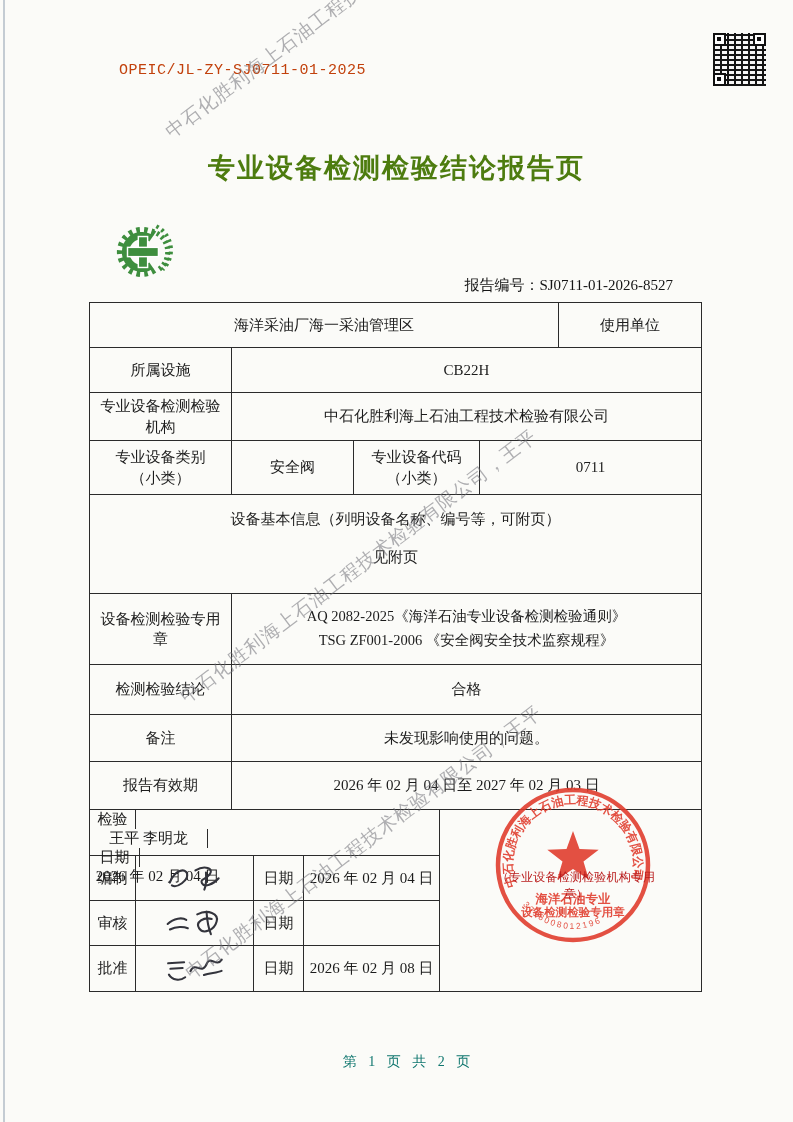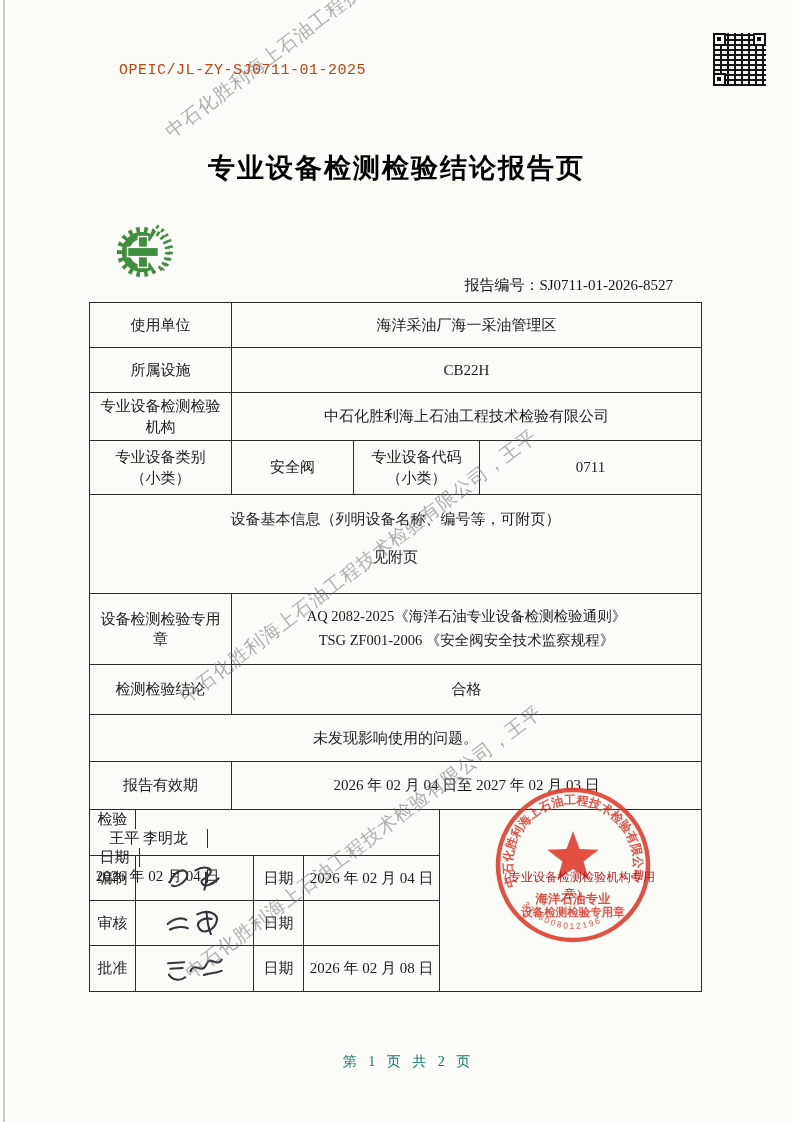--- a/index.html
+++ b/index.html
@@ -11,21 +11,21 @@
   .doc-code{position:absolute;left:119px;top:62px;font-family:"Liberation Mono","DejaVu Sans Mono",monospace;
             font-size:15px;letter-spacing:.5px;color:#c2410c;}
   .qr{position:absolute;left:713px;top:33px;width:53px;height:53px;
       background-image:
         repeating-linear-gradient(0deg,#151515 0 2px,transparent 2px 5px),
         repeating-linear-gradient(90deg,#151515 0 2px,#f6f6f6 2px 7px);}
   .qr .finder{position:absolute;width:13px;height:13px;background:#fff;border:2.5px solid #111;box-sizing:border-box;}
   .qr .finder:after{content:"";position:absolute;left:2px;top:2px;width:4px;height:4px;background:#111;}
   .qr .f-tl{left:0;top:0;} .qr .f-tr{right:0;top:0;} .qr .f-bl{left:0;bottom:0;}
   .title{position:absolute;left:0;top:150px;width:100%;text-align:center;font-size:27px;font-weight:700;
-         letter-spacing:2px;font-family:"Liberation Sans","DejaVu Sans",sans-serif;color:#000000;}
+         letter-spacing:2px;font-family:"Liberation Sans","DejaVu Sans",sans-serif;color:#4d7c0f;}
   .logo{position:absolute;left:111px;top:219px;}
   .report-no{position:absolute;right:120px;top:276px;font-size:15px;color:#151515;}
 
   
   .wm{position:absolute;white-space:nowrap;font-size:19px;color:rgba(112,112,118,.55);
       letter-spacing:1px;transform-origin:0 50%;transform:rotate(-37deg);pointer-events:none;z-index:5;
       font-family:"Liberation Sans","DejaVu Sans",sans-serif;}
   .wm1{left:168px;top:121px;} .wm2{left:183px;top:686px;} .wm3{left:188px;top:962px;}
 
   
@@ -91,22 +91,22 @@
     <span>报告编号：</span><span>SJ0711-01-2026-8527</span>
   </div>
 
   <div class="wm wm1">中石化胜利海上石油工程技术检验有限公司，王平</div>
   <div class="wm wm2">中石化胜利海上石油工程技术检验有限公司，王平</div>
   <div class="wm wm3">中石化胜利海上石油工程技术检验有限公司，王平</div>
 
   <div class="tbl">
 
     <div class="row">
+      <div class="cell w-val h44">海洋采油厂海一采油管理区</div>
       <div class="cell w-label h44">使用单位</div>
-      <div class="cell w-val h44">海洋采油厂海一采油管理区</div>
     </div>
 
     <div class="row">
       <div class="cell w-label h44">所属设施</div>
       <div class="cell w-val h44">CB22H</div>
     </div>
 
     <div class="row">
       <div class="cell w-label h47">专业设备检测检验机构</div>
       <div class="cell w-val h47">中石化胜利海上石油工程技术检验有限公司</div>
@@ -139,20 +139,21 @@
         <span>TSG ZF001-2006 《安全阀安全技术监察规程》</span>
       </div>
     </div>
 
     <div class="row">
       <div class="cell w-label h49">检测检验结论</div>
       <div class="cell w-val h49">合格</div>
     </div>
 
     <div class="row">
+      <div class="cell w-label h46">备注</div>
       <div class="cell w-val h46">未发现影响使用的问题。</div>
     </div>
 
     <div class="row">
       <div class="cell w-label h47">报告有效期</div>
       <div class="cell w-val h47">2026 年 02 月 04 日至 2027 年 02 月 03 日</div>
     </div>
 
     <div class="signblock">
       <div class="sign-left">

